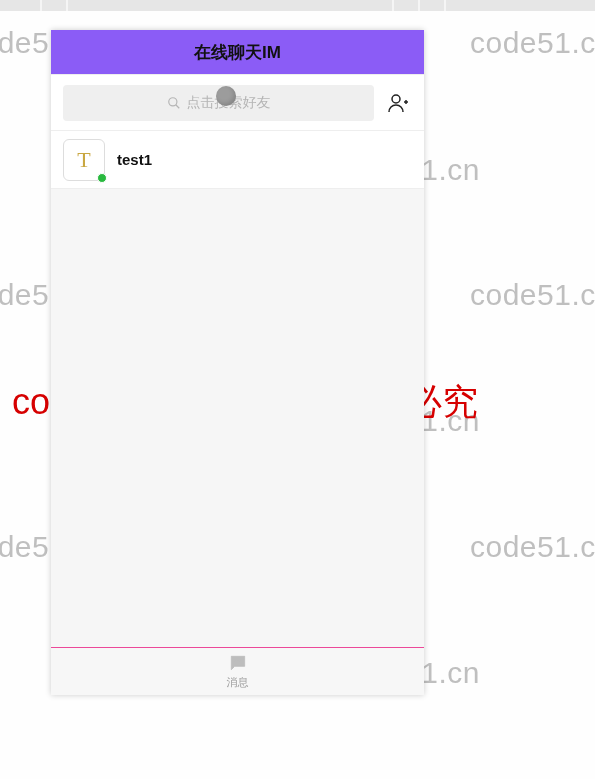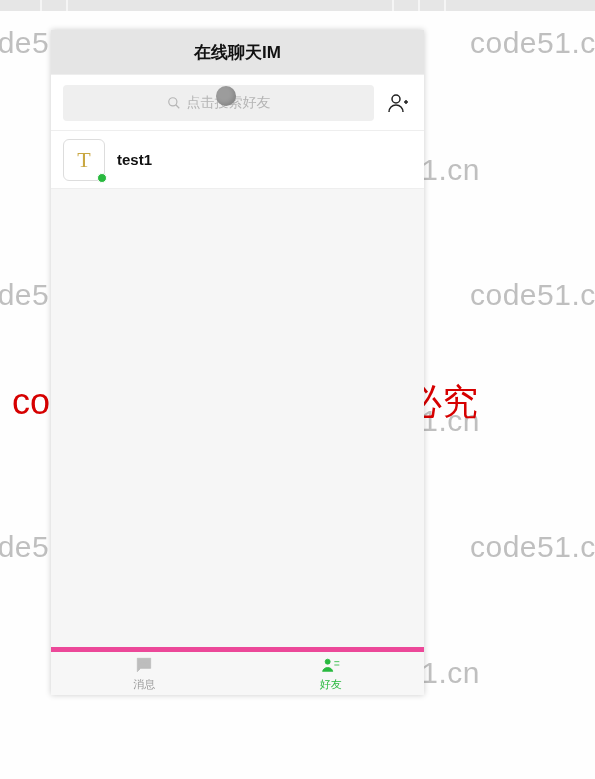--- a/index.html
+++ b/index.html
@@ -8,38 +8,38 @@
 
   
   .wm { position: absolute; color: #bfbfbf; font-size: 30px; font-weight: 400; letter-spacing: 0.5px; user-select: none; pointer-events: none; }
   .big-wm { position: absolute; color: #d60000; font-size: 36px; font-weight: 500; left: 12px; top: 378px; white-space: nowrap; pointer-events: none; }
 
   
   .top-strip { position: absolute; top: 0; left: 0; width: 595px; height: 11px; background: #e6e6e6; }
   .top-strip .sep { position: absolute; top: 0; width: 2px; height: 11px; background: #f5f5f5; }
 
   
-  .phone { position: absolute; left: 51px; top: 30px; width: 373px; height: 665px; background: #e5e5e5; box-shadow: 0 0 6px rgba(0,0,0,0.2); display: flex; flex-direction: column; }
+  .phone { position: absolute; left: 51px; top: 30px; width: 373px; height: 665px; background: #8b5cf6; box-shadow: 0 0 6px rgba(0,0,0,0.2); display: flex; flex-direction: column; }
 
   .titlebar { height: 45px; display: flex; align-items: center; justify-content: center; border-bottom: 1px solid #eee; font-size: 17px; font-weight: 600; color: #111; position: relative; }
 
   .searchrow { height: 56px; display: flex; align-items: center; padding: 0 12px; gap: 10px; border-bottom: 1px solid #eee; background: #fff; }
   .searchbox { flex: 1; height: 36px; background: #efefef; border-radius: 4px; display: flex; align-items: center; justify-content: center; gap: 6px; font-size: 14px; color: #b5b5b5; }
   .searchbox svg { width: 14px; height: 14px; stroke: #b5b5b5; fill: none; stroke-width: 2; }
   .addfriend { width: 28px; height: 28px; display: flex; align-items: center; justify-content: center; }
   .addfriend svg { width: 24px; height: 24px; stroke: #222; fill: none; stroke-width: 1.5; }
 
   .friendlist { flex: 1; background: #f6f6f6; overflow: hidden; }
   .friend { height: 58px; background: #fff; border-bottom: 1px solid #eee; display: flex; align-items: center; padding: 0 12px; gap: 12px; }
   .avatar-wrap { position: relative; }
   .avatar { width: 42px; height: 42px; border: 1px solid #ddd; border-radius: 6px; background: #fff; display: flex; align-items: center; justify-content: center; font-size: 22px; color: #c9a742; font-family: Georgia, serif; }
   .online-dot { position: absolute; right: -2px; bottom: -2px; width: 10px; height: 10px; background: #29b93f; border-radius: 50%; border: 1px solid #fff; }
   .friend-name { font-size: 15px; font-weight: 700; color: #111; }
 
-  .tabbar { height: 48px; background: #f7f7f7; border-top: 5px solid #ec4899; display: flex; }
+  .tabbar { height: 48px; background: #f7f7f7; border-top: 1px solid #ec4899; display: flex; }
   .tab { flex: 1; display: flex; flex-direction: column; align-items: center; justify-content: center; gap: 2px; font-size: 11px; color: #999; }
   .tab.active { color: #29b93f; }
   .tab svg { width: 20px; height: 20px; }
   .tab.active svg { fill: #29b93f; stroke: #29b93f; }
   .tab:not(.active) svg { fill: #bdbdbd; stroke: #bdbdbd; }
 
   
   .cursor-dot { position: absolute; width: 20px; height: 20px; background: #9c9c9c; border-radius: 50%; left: 216px; top: 86px; box-shadow: inset -2px -2px 4px rgba(0,0,0,0.15); }
 </style>
 </head>
@@ -107,26 +107,17 @@
   <div class="tabbar">
     <div class="tab">
       <svg viewBox="0 0 24 24">
           <path d="M4 4h16v12H8l-4 4V4z"></path>
           <circle cx="9" cy="10" r="1"></circle>
           <circle cx="12" cy="10" r="1"></circle>
           <circle cx="15" cy="10" r="1"></circle>
         </svg>
       <span>消息</span>
     </div>
-    <div class="tab active">
-      <svg viewBox="0 0 24 24">
-          <circle cx="8" cy="8" r="3"></circle>
-          <path d="M2 20c0-3 3-5 6-5s6 2 6 5"></path>
-          <line x1="16" y1="8" x2="22" y2="8"></line>
-          <line x1="16" y1="12" x2="22" y2="12"></line>
-        </svg>
-      <span>好友</span>
-    </div>
   </div>
 
 </div>
 
 <div class="cursor-dot"></div>
 
 </body></html>

